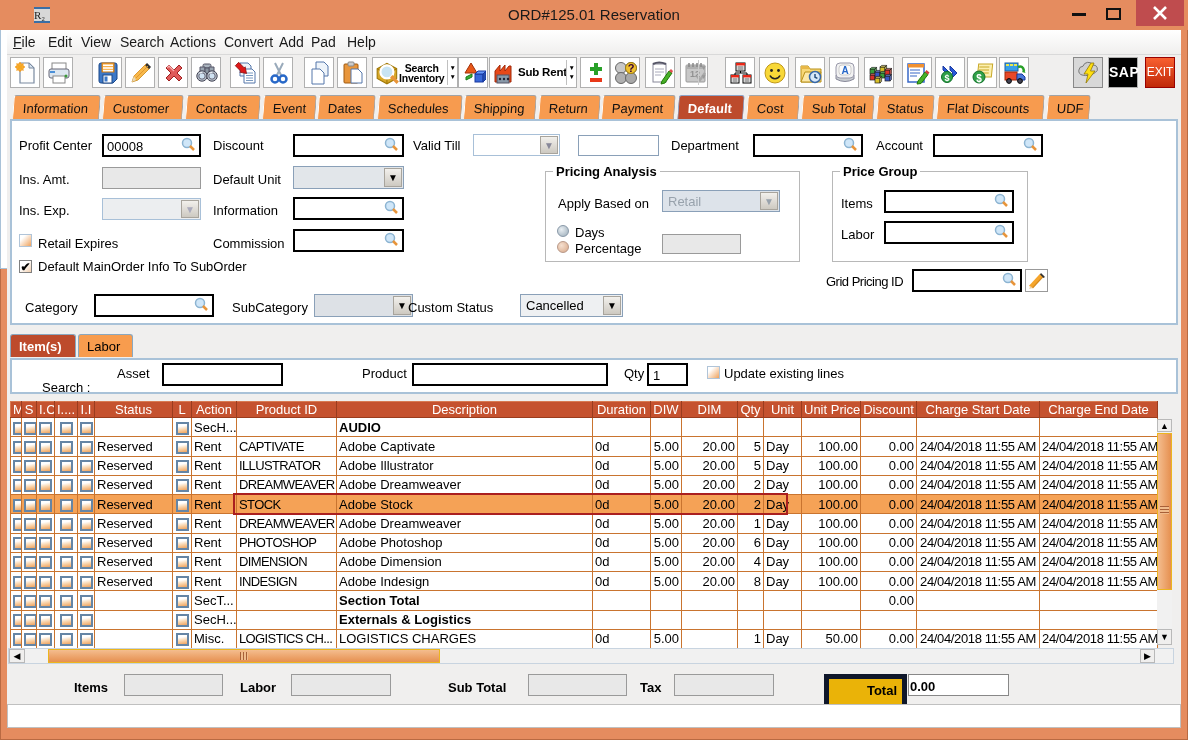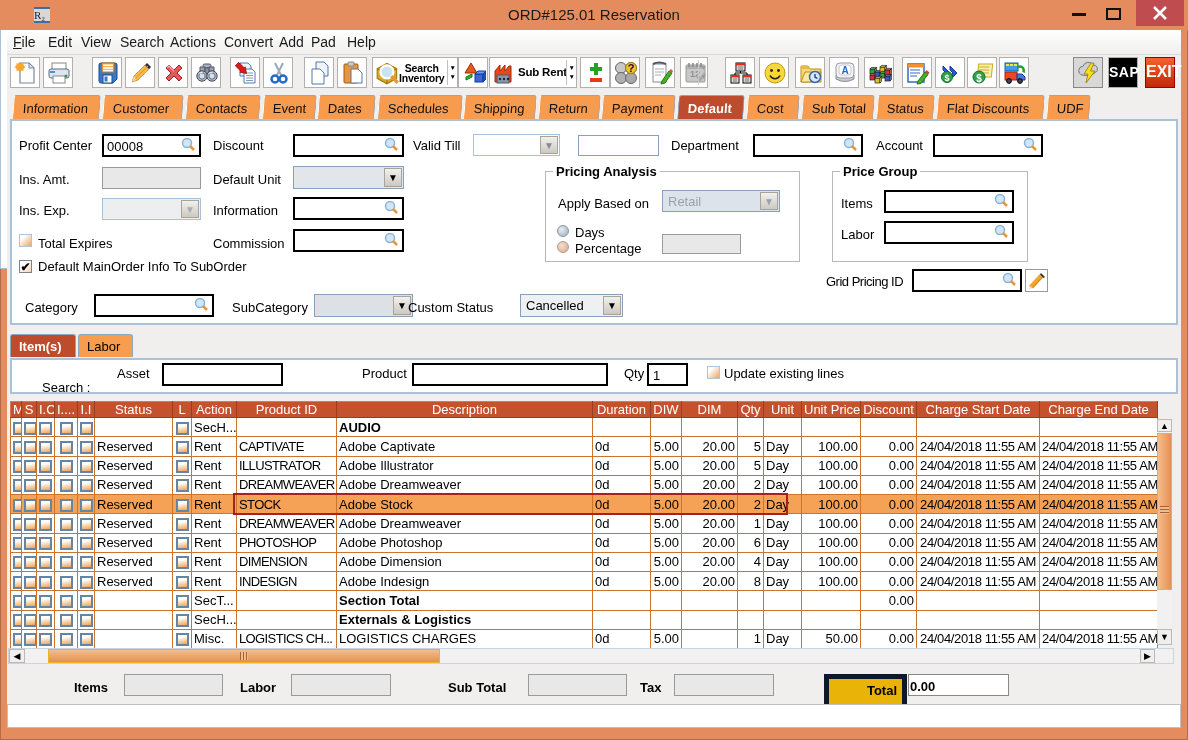--- a/index.html
+++ b/index.html
@@ -328,21 +328,21 @@
           <circle cx="17" cy="20" r="2.4" fill="#445" stroke="#000"></circle>
         </svg>
       </div>
     <div class="tb" style="left:1066px;background:#d8d8d8;border:1px solid #888">
         <svg style="position:absolute;left:3px;top:3px" width="24" height="24" viewBox="0 0 24 24">
           <path d="M5 14 a4.5 4.5 0 0 1 1-8.8 A5.5 5.5 0 0 1 16 4 a4 4 0 0 1 2.5 7.4 q-6 4.6 -13.5 2.6 z" fill="#cfcfcf" stroke="#777"></path>
           <path d="M14 2 L7 13 h4 L9 22 L18 10 h-4.5 L17 2 z" fill="#ffdf10" stroke="#907808" stroke-width="0.8"></path>
         </svg>
       </div>
     <div class="tb" style="left:1101px;background:#000;color:#fff;font-weight:bold;font-size:14px;text-align:left;line-height:28px;letter-spacing:0.5px">SAP</div>
-    <div class="tb" style="left:1138px;background:linear-gradient(#f86030,#c02808);border:1px solid #900;color:#fff;font-weight:bold;font-size:16px;text-align:center;line-height:28px">EXIT</div>
+    <div class="tb" style="left:1138px;background:linear-gradient(#f86030,#c02808);border:1px solid #900;color:#fff;font-weight:normal;font-size:12px;text-align:center;line-height:28px">EXIT</div>
   </div>
   <div id="tabs">
     <div class="tab" style="left:13px;width:87px">Information</div>
     <div class="tab" style="left:103px;width:80px">Customer</div>
     <div class="tab" style="left:186px;width:74px">Contacts</div>
     <div class="tab" style="left:263px;width:53px">Event</div>
     <div class="tab" style="left:318px;width:57px">Dates</div>
     <div class="tab" style="left:378px;width:84px">Schedules</div>
     <div class="tab" style="left:464px;width:72px">Shipping</div>
     <div class="tab" style="left:539px;width:61px">Return</div>
@@ -404,21 +404,21 @@
     </div>
   <span class="lbl" style="left:213px;top:203px">Information</span>
   <div class="fld" style="left:293px;top:197px;width:111px;height:23px">
       <svg class="mag" style="right:3px;top:1px" viewBox="0 0 16 16">
         <circle cx="7" cy="6" r="4.5" fill="#cfe6f8" stroke="#8cb4d2" stroke-width="1.5"></circle>
         <line x1="10" y1="9" x2="14" y2="13" stroke="#e8953a" stroke-width="2.5"></line>
       </svg>
     </div>
 
   <span class="cbf" style="left:19px;top:234px"></span>
-  <span class="lbl" style="left:38px;top:236px">Total Expires</span>
+  <span class="lbl" style="left:38px;top:236px">Retail Expires</span>
   <span class="lbl" style="left:213px;top:236px">Commission</span>
   <div class="fld" style="left:293px;top:229px;width:111px;height:23px">
       <svg class="mag" style="right:3px;top:1px" viewBox="0 0 16 16">
         <circle cx="7" cy="6" r="4.5" fill="#cfe6f8" stroke="#8cb4d2" stroke-width="1.5"></circle>
         <line x1="10" y1="9" x2="14" y2="13" stroke="#e8953a" stroke-width="2.5"></line>
       </svg>
     </div>
 
   <span style="position:absolute;left:19px;top:260px;width:13px;height:13px;background:linear-gradient(135deg,#ffffff 40%,#f2cfae);border:1px solid #808080;font-size:12px;line-height:12px;text-align:center;font-weight:bold;box-sizing:border-box">✔</span>
   <span class="lbl" style="left:38px;top:259px">Default MainOrder Info To SubOrder</span>

